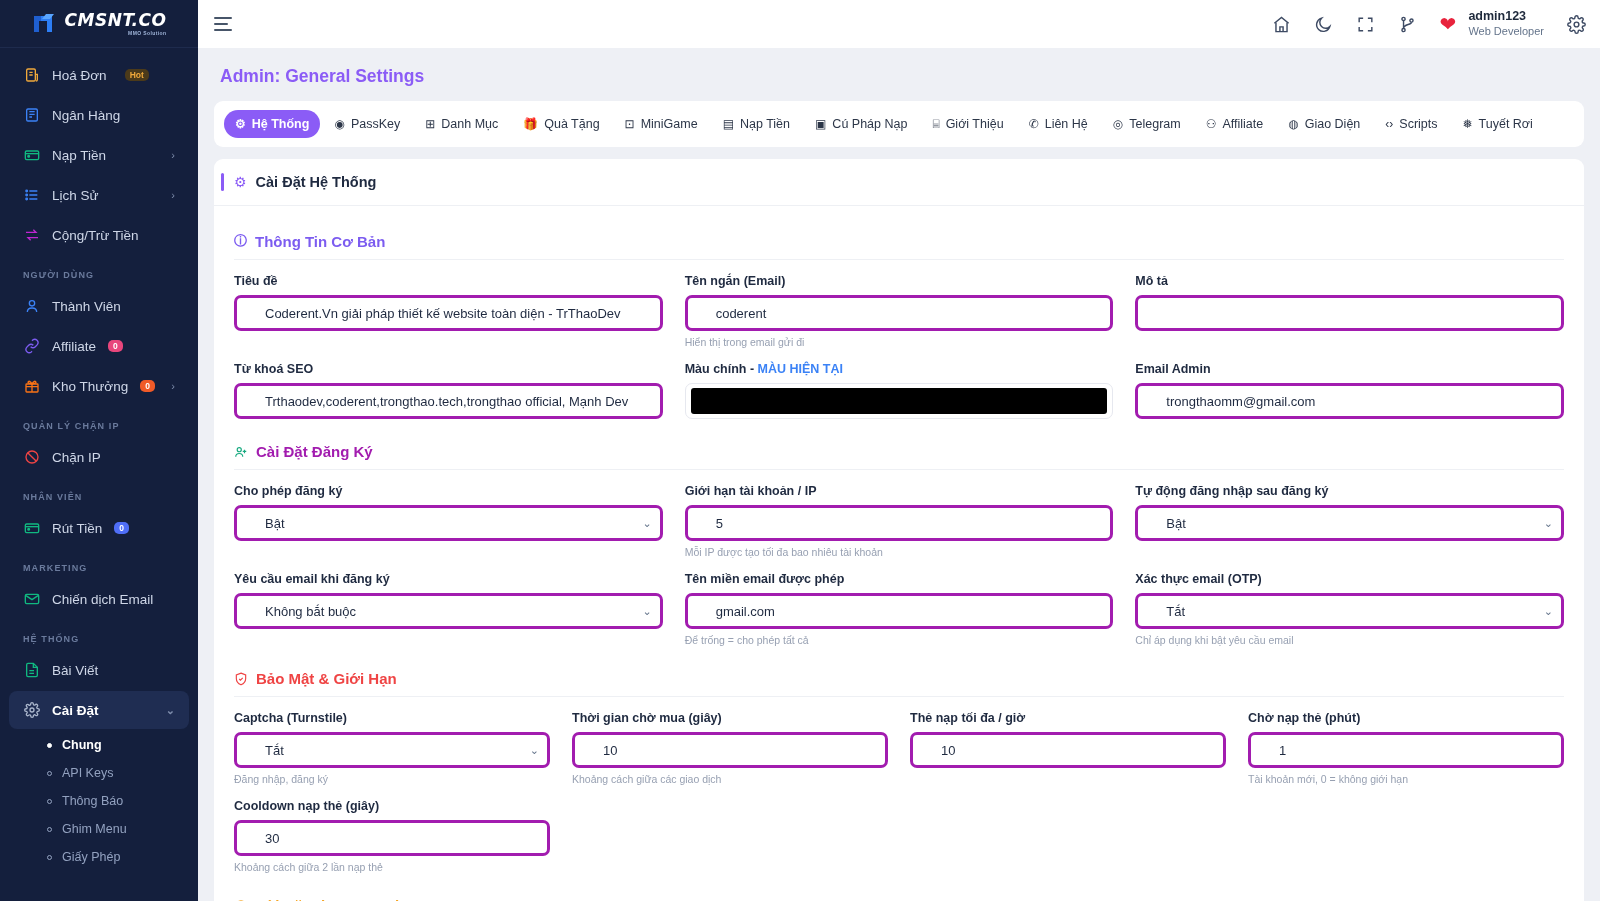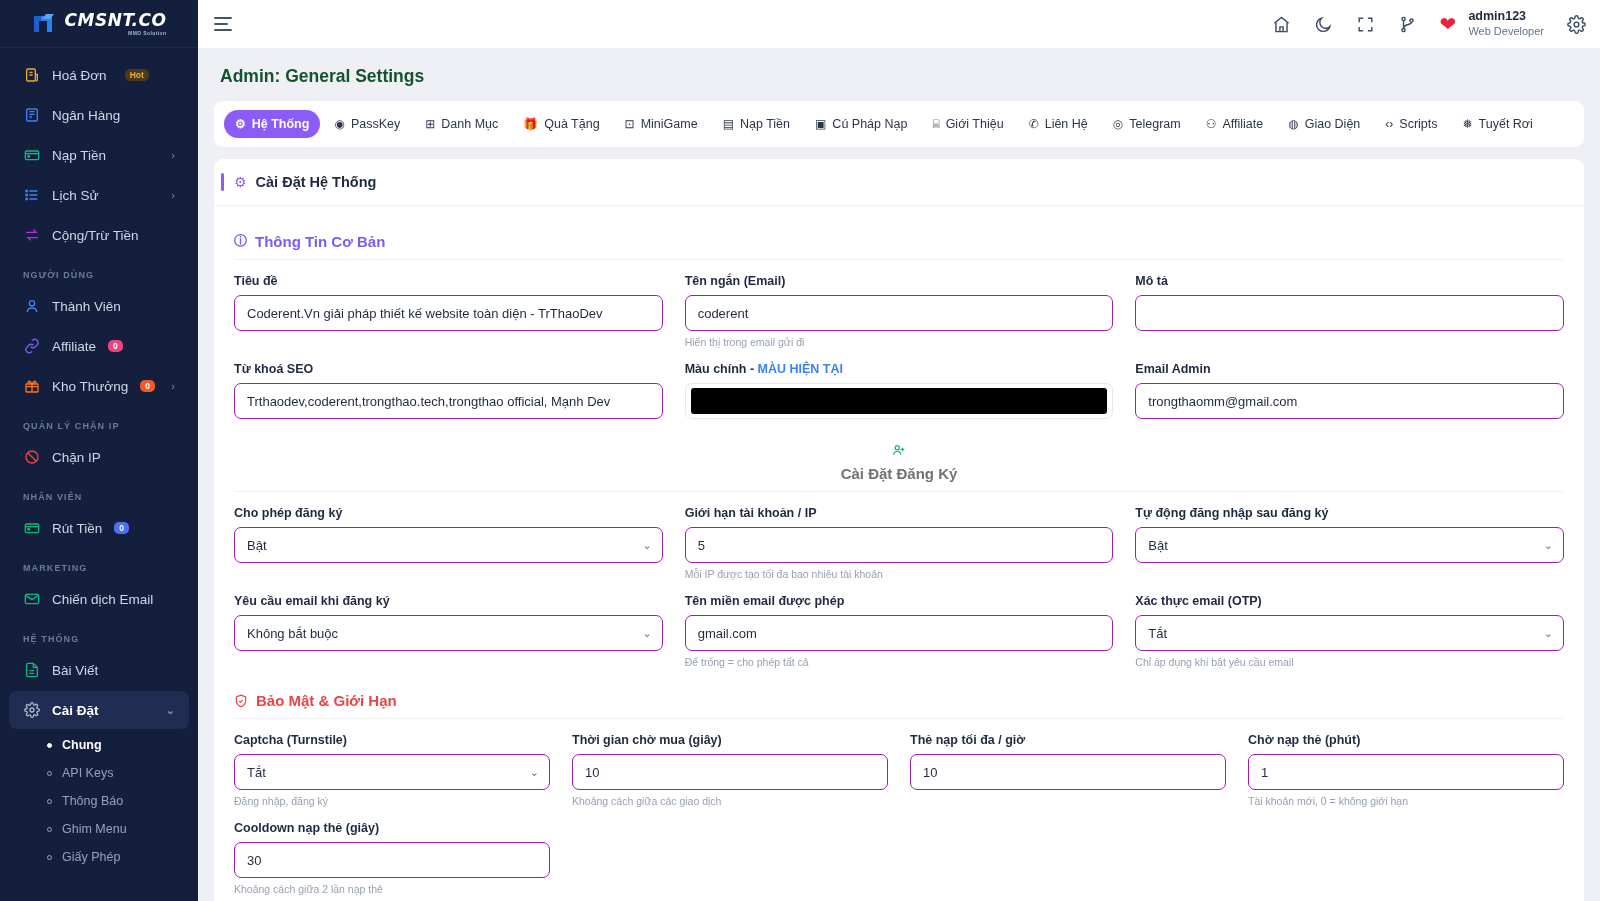--- a/index.html
+++ b/index.html
@@ -86,21 +86,21 @@
   .burger span:nth-child(2){ width: 14px; }
   .burger span:nth-child(3){ width: 18px; }
   .top-right { margin-left: auto; display: flex; align-items: center; gap: 22px; }
   .top-ico { width: 20px; height: 20px; color: #3d4a63; cursor: pointer; display:flex;align-items:center;justify-content:center; }
   .heart { font-size: 20px; color: #e8233c; cursor: pointer; line-height:1; }
   .user-block { display: flex; flex-direction: column; line-height: 1.25; margin-left: -10px; cursor:pointer; }
   .user-name { font-size: 12.5px; font-weight: 700; color: #1e293b; }
   .user-role { font-size: 11px; color: #64748b; }
 
   .page-title-bar { padding: 18px 22px 14px 22px; }
-  .page-title { font-size: 17.5px; font-weight: 700; color: #14532d; }
+  .page-title { font-size: 17.5px; font-weight: 700; color: #8b5cf6; }
 
   .scroll-area { flex: 1; overflow-y: auto; padding: 0 16px 20px 16px; }
   .scroll-area::-webkit-scrollbar { width: 10px; }
   .scroll-area::-webkit-scrollbar-track { background: #eef0f5; }
   .scroll-area::-webkit-scrollbar-thumb { background: #141f3d; border-radius: 0; }
 
   .tabs-card {
     background: #fff; border-radius: 9px; padding: 9px 10px;
     display: flex; align-items: center; gap: 3px; flex-wrap: nowrap;
     overflow: hidden; margin-bottom: 12px;
@@ -128,35 +128,35 @@
 
   .card-body { padding: 16px 20px 26px 20px; }
 
   .section-head {
     display: flex; align-items: center; gap: 8px;
     font-size: 15px; font-weight: 700; margin: 10px 0 6px 0;
   }
   .section-head .sico { font-size: 13px; display:flex; }
   .section-rule { height: 1px; background: #eef0f4; margin: 9px 0 14px 0; }
   .c-purple { color: #7c5cf0; }
-  .c-green  { color: #737373; flex-direction: column; }
+  .c-green  { color: #a21caf; }
   .c-red    { color: #ef4444; }
   .c-orange { color: #f5a524; }
 
   .grid3 { display: grid; grid-template-columns: 1fr 1fr 1fr; gap: 0 22px; }
   .grid4 { display: grid; grid-template-columns: 1fr 1fr 1fr 1fr; gap: 0 22px; }
   .field { margin-bottom: 14px; }
   .field-label {
     font-size: 12.5px; font-weight: 600; color: #1f2a40;
     margin-bottom: 7px; display: block;
   }
   .field-label .strong { font-weight: 800; color: #3b82f6; }
   .input, .select {
-    width: 100%; height: 36px; border: 1px solid #a21caf; border-radius: 7px;
-    background: #fff; padding: 0 12px; font-size: 13px; color: #1f2a40;
+    width: 100%; height: 36px; border: 3px solid #a21caf; border-radius: 7px;
+    background: #fff; padding: 0 28px; font-size: 13px; color: #1f2a40;
     font-family: "Liberation Sans", sans-serif; outline: none;
   }
   .input::placeholder { color: #9aa3b5; }
   .select-wrap { position: relative; }
   .select {
     appearance: none; -webkit-appearance: none; padding-right: 30px; cursor: pointer;
   }
   .select-wrap .chevd {
     position: absolute; right: 11px; top: 50%; transform: translateY(-50%);
     pointer-events: none; color: #64748b; font-size: 11px;

